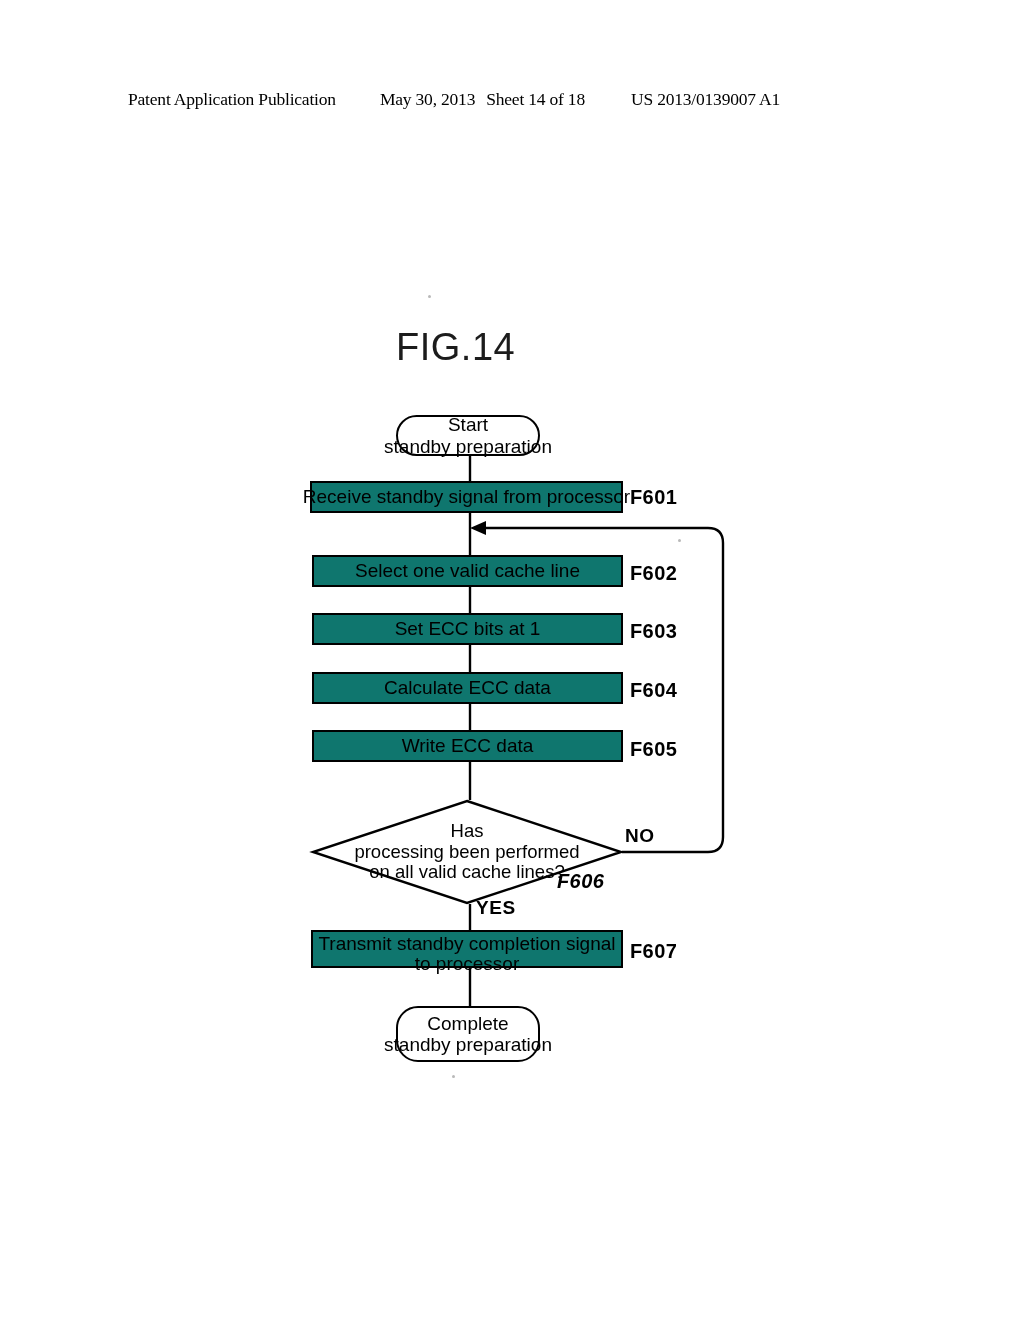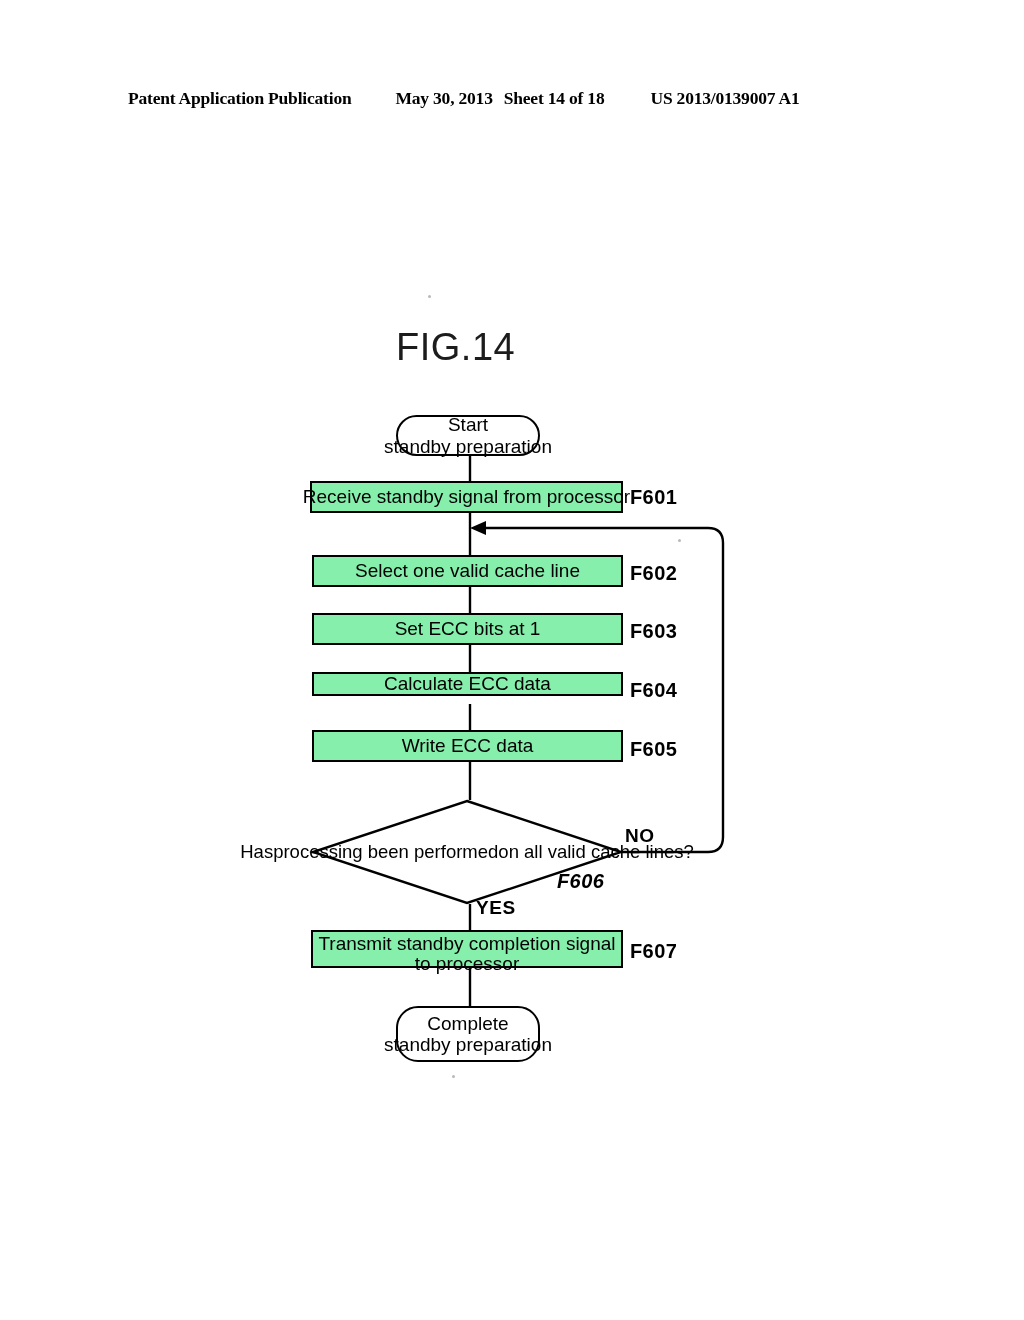--- a/index.html
+++ b/index.html
@@ -17,26 +17,26 @@
   }
 
   
   #page-header {
     position: absolute;
     top: 86px;
     left: 128px;
     width: 768px;
     height: 24px;
     font-family: "Liberation Serif", serif;
-    font-weight: bold;
+    font-weight: normal;
     font-size: 17.5px;
     letter-spacing: -0.2px;
     white-space: nowrap;
     display: flex;
-    align-items: center;
+    align-items: flex-end;
   }
   #page-header .hdr-pub { }
   #page-header .hdr-date { margin-left: 44px; }
   #page-header .hdr-sheet { margin-left: 11px; }
   #page-header .hdr-num { margin-left: 46px; }
 
   
   #fig-title {
     position: absolute;
     top: 326px;
@@ -54,21 +54,21 @@
     left: 280px;
     width: 520px;
     height: 660px;
   }
 
   
   .proc-box {
     position: absolute;
     box-sizing: border-box;
     border: 2px solid #000;
-    background: #86efac;
+    background: #0f766e;
     display: flex;
     align-items: center;
     justify-content: center;
     text-align: center;
     font-size: 19px;
     line-height: 1.02;
     white-space: nowrap;
   }
 
   .terminator {
@@ -99,21 +99,21 @@
     left: 0;
     overflow: visible;
   }
   .decision .dec-text {
     position: absolute;
     top: 0;
     left: 0;
     width: 100%;
     height: 100%;
     display: flex;
-    flex-direction: row;
+    flex-direction: column;
     align-items: center;
     justify-content: center;
     text-align: center;
     font-size: 18.5px;
     line-height: 1.12;
     white-space: nowrap;
     pointer-events: none;
   }
 
   
@@ -208,21 +208,21 @@
   <div class="proc-box" style="left:32px; top:155px; width:311px; height:32px;">
     <span>Select one valid cache line</span>
   </div>
   <div class="step-label" style="left:350px; top:162px;">F602</div>
 
   <div class="proc-box" style="left:32px; top:213px; width:311px; height:32px;">
     <span>Set ECC bits at 1</span>
   </div>
   <div class="step-label" style="left:350px; top:220px;">F603</div>
 
-  <div class="proc-box" style="left:32px; top:272px; width:311px; height:24px;">
+  <div class="proc-box" style="left:32px; top:272px; width:311px; height:32px;">
     <span>Calculate ECC data</span>
   </div>
   <div class="step-label" style="left:350px; top:279px;">F604</div>
 
   <div class="proc-box" style="left:32px; top:330px; width:311px; height:32px;">
     <span>Write ECC data</span>
   </div>
   <div class="step-label" style="left:350px; top:338px;">F605</div>
 
   <div class="decision" style="left:32px; top:400px; width:310px; height:104px;">

